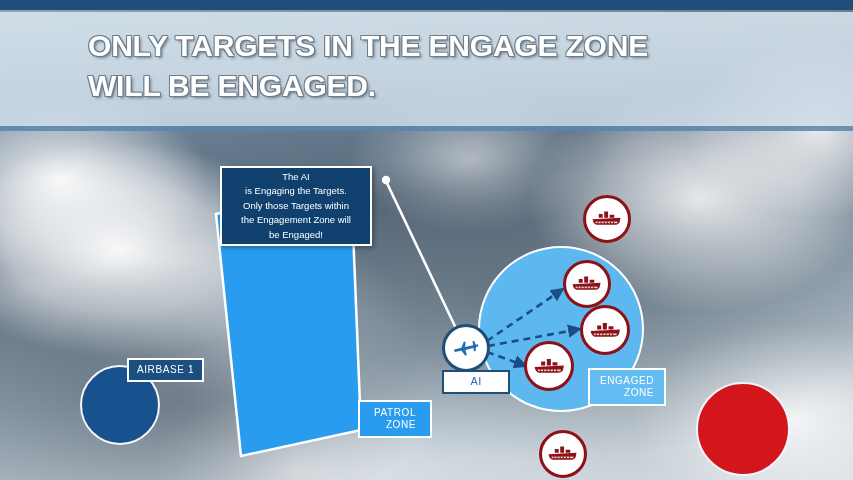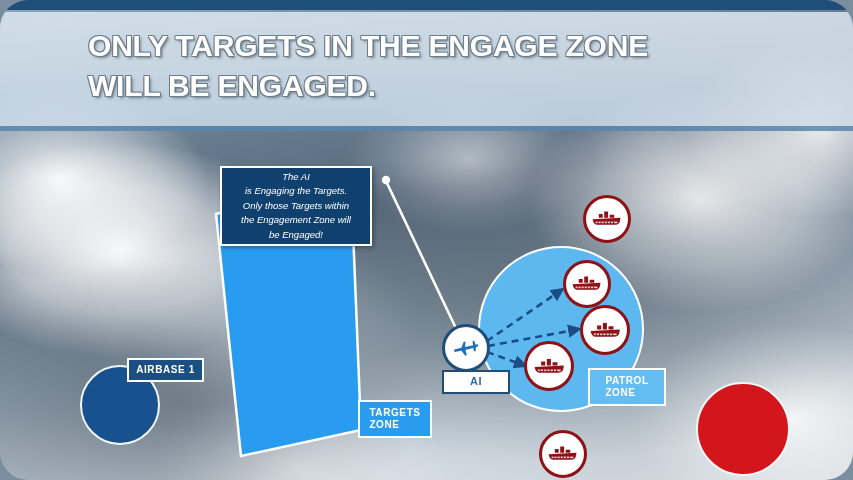--- a/index.html
+++ b/index.html
@@ -1,21 +1,21 @@
 <!DOCTYPE html>
 <html><head>
 <meta charset="utf-8">
 <style>
   html,body{margin:0;padding:0;}
   body{
     width:853px;height:480px;overflow:hidden;position:relative;
     font-family:"Liberation Sans", sans-serif;
     background:#7a8ea0;
   }
-  #stage{position:absolute;inset:0;width:853px;height:480px;overflow:hidden;border-radius:28px;}
+  #stage{position:absolute;inset:0;width:853px;height:480px;overflow:hidden;}
 
   
   .sky{
     position:absolute;inset:0;
     background:
       radial-gradient(ellipse 260px 150px at 120px 250px, rgba(255,255,255,0.95) 0%, rgba(255,255,255,0.55) 42%, rgba(255,255,255,0) 72%),
       radial-gradient(ellipse 190px 120px at 60px 180px, rgba(255,255,255,0.92) 0%, rgba(255,255,255,0.35) 50%, rgba(255,255,255,0) 78%),
       radial-gradient(ellipse 210px 130px at 250px 330px, rgba(240,246,250,0.55) 0%, rgba(240,246,250,0.12) 55%, rgba(255,255,255,0) 80%),
       radial-gradient(ellipse 230px 150px at 700px 200px, rgba(255,255,255,0.92) 0%, rgba(255,255,255,0.45) 45%, rgba(255,255,255,0) 75%),
       radial-gradient(ellipse 170px 110px at 820px 130px, rgba(255,255,255,0.85) 0%, rgba(255,255,255,0.3) 52%, rgba(255,255,255,0) 80%),
@@ -58,22 +58,22 @@
   }
 
   
   .base{position:absolute;border-radius:50%;border:2px solid #f2f6f9;}
   .base-1{left:80px;top:365px;width:76px;height:76px;background:#17518e;}
   .base-4{left:696px;top:382px;width:90px;height:90px;background:#d2161c;}
 
   
   .chip{
     position:absolute;border:2px solid #ffffff;
-    display:flex;align-items:center;justify-content:center;text-align:left;
-    font-size:10px;font-weight:bold;letter-spacing:.6px;line-height:1.25;
+    display:flex;align-items:center;justify-content:center;text-align:right;
+    font-size:10px;font-weight:normal;letter-spacing:.6px;line-height:1.25;
     white-space:pre-line;
   }
   .chip-airbase1{left:127px;top:358px;width:73px;height:20px;background:#1b4f82;color:#ffffff;}
   .chip-airbase4{left:760px;top:393px;width:76px;height:22px;background:#b21217;color:#ffffff;}
   .chip-patrol{left:358px;top:400px;width:70px;height:34px;background:#2a9cf0;color:#ffffff;}
   .chip-engage{left:588px;top:368px;width:74px;height:34px;background:#63bdf2;color:#ffffff;}
   .chip-ai{left:442px;top:370px;width:64px;height:20px;background:#ffffff;border:2px solid #1f4e79;color:#2b6cb0;font-size:11px;letter-spacing:.4px;}
 
   
   .ai-marker{
@@ -91,21 +91,20 @@
   .target svg{width:74%;height:74%;display:block;}
 
   
   .callout{
     position:absolute;left:220px;top:166px;width:152px;height:80px;
     background:#10416e;border:2px solid #ffffff;
     color:#ffffff;font-size:9.5px;line-height:1.52;text-align:center;
     display:flex;align-items:center;justify-content:center;
     white-space:pre-line;padding:0 6px;box-sizing:border-box;
     box-shadow:2px 2px 4px rgba(20,30,40,.4);
-    font-style:italic;
   }
 
   .overlay-svg{position:absolute;left:0;top:0;width:853px;height:480px;pointer-events:none;}
 </style>
 </head>
 <body>
 
 <div id="stage">
 
   <div class="sky"></div>
@@ -193,19 +192,19 @@
     </svg>
   </div>
 
   <div class="callout">The AI
 is Engaging the Targets.
 Only those Targets within
 the Engagement Zone will
 be Engaged!</div>
 
   <div class="chip chip-airbase1">AIRBASE 1</div>
-  <div class="chip chip-patrol">TARGETS
+  <div class="chip chip-patrol">PATROL
 ZONE</div>
-  <div class="chip chip-engage">PATROL
+  <div class="chip chip-engage">ENGAGED
 ZONE</div>
   <div class="chip chip-ai">AI</div>
 
 </div>
 
 </body></html>

